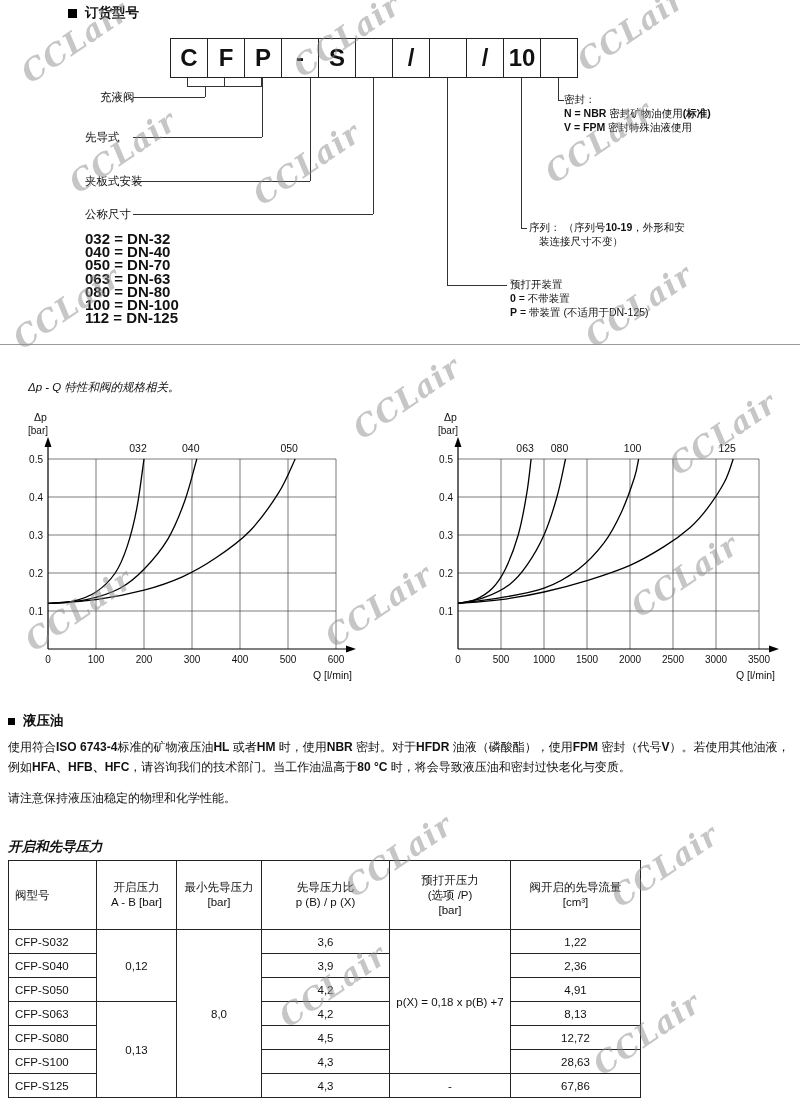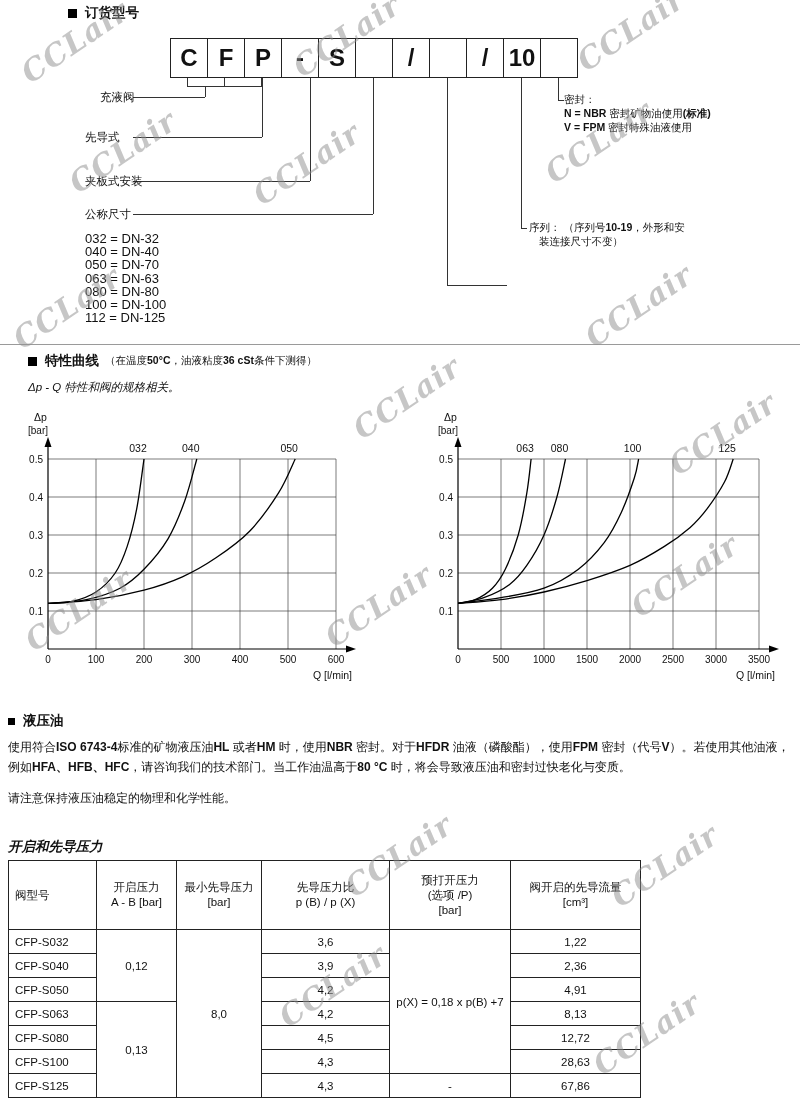--- a/index.html
+++ b/index.html
@@ -18,21 +18,21 @@
   .code-boxes{position:absolute;left:170px;top:38px;display:flex;z-index:2;}
   .code-cell{width:36px;height:38px;border:1px solid #222;margin-left:-1px;display:flex;
              align-items:center;justify-content:center;font-size:24px;font-weight:bold;background:#fff;}
   .code-cell:first-child{margin-left:0;}
 
   .vline{position:absolute;border-left:1px solid #333;width:0;z-index:1;}
   .hline{position:absolute;border-top:1px solid #333;height:0;z-index:1;}
 
   .lbl{position:absolute;font-size:11.5px;z-index:2;white-space:nowrap;}
   .note{position:absolute;font-size:10.5px;line-height:14px;z-index:2;white-space:nowrap;}
-  .size-list{position:absolute;left:85px;top:232px;font-size:13px;font-weight:normal;line-height:13.2px;z-index:2;}
+  .size-list{position:absolute;left:85px;top:232px;font-size:15px;font-weight:bold;line-height:13.2px;z-index:2;}
 
   .divider{position:absolute;left:0;width:800px;border-top:1px solid #9a9a9a;z-index:1;}
 
   .chart-note{font-weight:normal;font-size:10.5px;margin-left:6px;}
   .chart-note b{font-size:10.5px;}
   .desc{position:absolute;font-size:11.5px;z-index:2;font-style:italic;}
 
   .chart-svg{position:absolute;z-index:2;}
   .chart-svg text{font-family:"Liberation Sans","DejaVu Sans",sans-serif;fill:#111;}
 
@@ -114,28 +114,28 @@
     <div>密封：</div>
     <div><b>N = NBR</b><span> 密封矿物油使用</span><b>(标准)</b></div>
     <div><b>V = FPM</b><span> 密封特殊油液使用</span></div>
   </div>
 
   <div class="note" style="left:529px;top:220px;">
     <div><span>序列： （序列号</span><b>10-19</b><span>，外形和安</span></div>
     <div style="padding-left:10px;"><span>装连接尺寸不变）</span></div>
   </div>
 
+  <div class="note" style="left:510px;top:277px;">
+    <div>预打开装置</div>
+    <div><b>0</b><span> = 不带装置</span></div>
+    <div><b>P</b><span> = 带装置 (不适用于DN-125)</span></div>
+  </div>
 
   <div class="divider" style="top:344px;"></div>
 
-  <div class="sec-head" style="left:28px;top:352px;">
-    <span class="sq"></span>
-    <span>特性曲线</span>
-    <span class="chart-note"><span>（在温度</span><b>50°C</b><span>，油液粘度</span><b>36 cSt</b><span>条件下测得）</span></span>
-  </div>
   <div class="desc" style="left:28px;top:380px;">Δp - Q 特性和阀的规格相关。</div>
 
   <svg id="chartL" class="chart-svg" style="left:18px;top:403px;" width="350" height="290">
       <line x1="78" y1="246" x2="78" y2="56" stroke="#444" stroke-width="0.7"></line>
       <line x1="126" y1="246" x2="126" y2="56" stroke="#444" stroke-width="0.7"></line>
       <line x1="174" y1="246" x2="174" y2="56" stroke="#444" stroke-width="0.7"></line>
       <line x1="222" y1="246" x2="222" y2="56" stroke="#444" stroke-width="0.7"></line>
       <line x1="270" y1="246" x2="270" y2="56" stroke="#444" stroke-width="0.7"></line>
       <line x1="318" y1="246" x2="318" y2="56" stroke="#444" stroke-width="0.7"></line>
       <line x1="30" y1="208" x2="318" y2="208" stroke="#444" stroke-width="0.7"></line>

